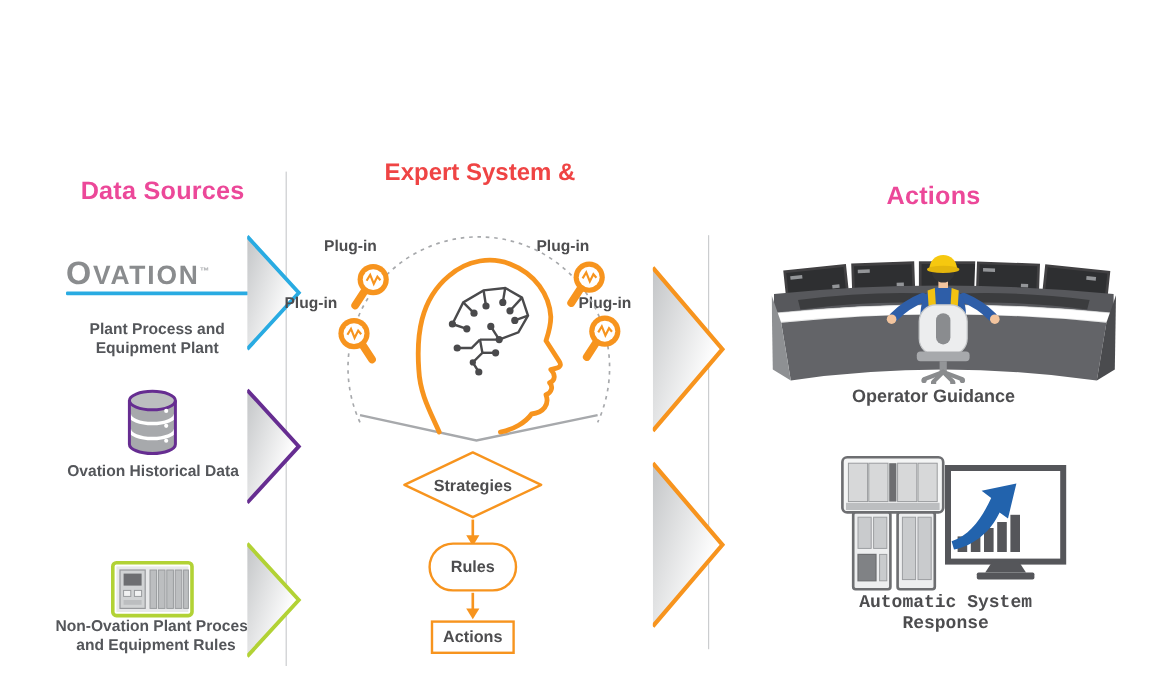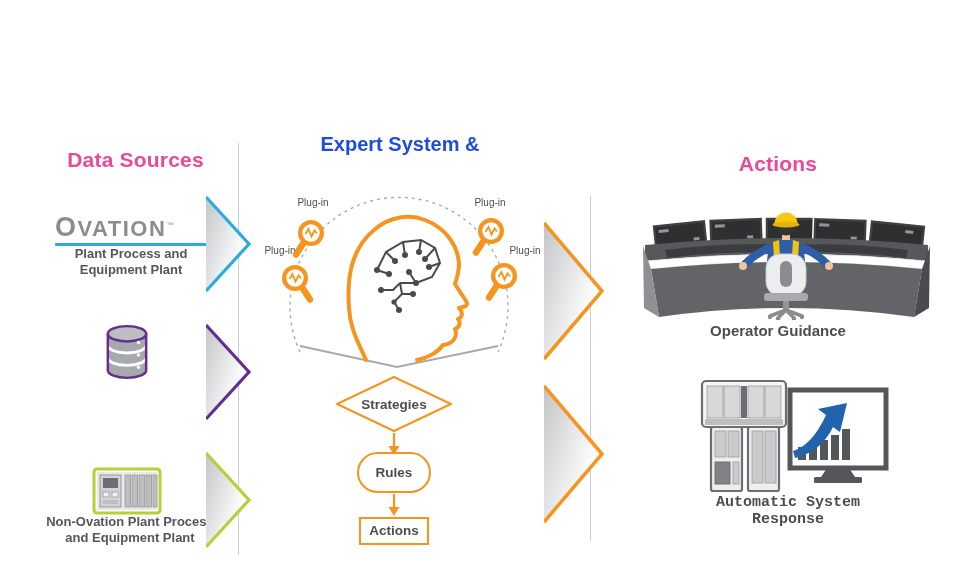--- a/index.html
+++ b/index.html
@@ -2,44 +2,44 @@
 <html><head>
 <meta charset="utf-8">
 <style>
   html,body{margin:0;padding:0;background:#fff;}
   #canvas{
     position:relative;width:960px;height:576px;background:#ffffff;overflow:hidden;
     font-family:"Liberation Sans",sans-serif;
   }
   .abs{position:absolute;}
   .hdr{color:#ec4899;font-weight:bold;font-size:21px;text-align:center;letter-spacing:.2px;}
-  .midtitle{color:#1d4ed8;font-weight:bold;font-size:20px;line-height:23px;text-align:center;}
+  .midtitle{color:#ef4444;font-weight:bold;font-size:20px;line-height:23px;text-align:center;}
   .srclabel{color:#54565A;font-weight:bold;font-size:13px;line-height:15.5px;text-align:center;}
-  .pluglabel{color:#4D4D4F;font-weight:normal;font-size:10px;text-align:center;}
+  .pluglabel{color:#4D4D4F;font-weight:bold;font-size:13px;text-align:left;}
   .actlabel{color:#4D4D4F;font-weight:bold;font-size:15px;text-align:center;}
   .vline{width:1px;background:#CBCDCF;}
   .logo{color:#8A8C8E;font-weight:bold;font-size:22px;letter-spacing:1.5px;line-height:26px;text-align:left;white-space:nowrap;}
   .logo .bigO{font-size:27px;}
   .logo .tm{font-size:8px;vertical-align:super;letter-spacing:0;color:#A7A9AC;}
   .logo-underline{height:3px;background:#29ABE2;margin-top:1px;border-radius:1px;}
   svg{display:block;}
 </style>
 </head>
 <body>
 
 <div id="canvas">
 
   <div class="abs hdr" style="left:38px;top:148px;width:195px;">Data Sources</div>
 
   <div class="abs vline" style="left:238px;top:143px;height:412px;"></div>
 
   <div class="abs" style="left:55px;top:213px;width:152px;">
     <div class="logo"><span class="bigO">O</span><span>VATION</span><span class="tm">™</span></div>
     <div class="logo-underline"></div>
-    <div class="srclabel" style="margin-top:0;">
+    <div class="srclabel" style="margin-top:20px;">
       <div>Plant Process and</div>
       <div>Equipment Plant</div>
     </div>
   </div>
 
   <svg class="abs" style="left:206px;top:195px;" width="46" height="98" viewBox="0 0 46 98">
     <defs>
         <linearGradient id="gch1" x1="0%" y1="0%" x2="85%" y2="60%">
       <stop offset="0%" stop-color="#C3C5C7"></stop>
           <stop offset="100%" stop-color="#FFFFFF"></stop>
@@ -54,20 +54,21 @@
     <path d="M 4,24 A 20,8 0 0 0 44,24" fill="none" stroke="#FFFFFF" stroke-width="3"></path>
     <path d="M 4,37 A 20,8 0 0 0 44,37" fill="none" stroke="#FFFFFF" stroke-width="3"></path>
     <ellipse cx="24" cy="12" rx="20" ry="8" fill="#BCBEC0"></ellipse>
     <path d="M 4,12 L 4,50 A 20,8 0 0 0 44,50 L 44,12" fill="none" stroke="#662D91" stroke-width="2.6"></path>
     <ellipse cx="24" cy="12" rx="20" ry="8" fill="none" stroke="#662D91" stroke-width="2.6"></ellipse>
     <circle cx="36" cy="21" r="1.8" fill="#FFFFFF"></circle>
     <circle cx="36" cy="34" r="1.8" fill="#FFFFFF"></circle>
     <circle cx="36" cy="47" r="1.8" fill="#FFFFFF"></circle>
   </svg>
 
+  <div class="abs srclabel" style="left:30px;top:385px;width:195px;">Ovation Historical Data</div>
 
   <svg class="abs" style="left:206px;top:323px;" width="46" height="98" viewBox="0 0 46 98">
     <defs>
         <linearGradient id="gch2" x1="0%" y1="0%" x2="85%" y2="60%">
       <stop offset="0%" stop-color="#C3C5C7"></stop>
           <stop offset="100%" stop-color="#FFFFFF"></stop>
     </linearGradient>
       </defs>
     <polygon points="0,2 43,49 0,96" fill="url(#gch2)"></polygon>
     <polyline points="0,2 43,49 0,96" fill="none" stroke="#662D91" stroke-width="3.2"></polyline>
@@ -83,21 +84,21 @@
     <rect x="11" y="33" width="15" height="4" fill="#BCBEC0"></rect>
     <rect x="33" y="8" width="5.5" height="32" fill="#BCBEC0" stroke="#97999C" stroke-width="0.8"></rect>
     <rect x="40" y="8" width="5.5" height="32" fill="#BCBEC0" stroke="#97999C" stroke-width="0.8"></rect>
     <rect x="47" y="8" width="5.5" height="32" fill="#BCBEC0" stroke="#97999C" stroke-width="0.8"></rect>
     <rect x="54" y="8" width="5.5" height="32" fill="#BCBEC0" stroke="#97999C" stroke-width="0.8"></rect>
     <rect x="61" y="8" width="4" height="32" fill="#BCBEC0" stroke="#97999C" stroke-width="0.8"></rect>
   </svg>
 
   <div class="abs srclabel" style="left:25px;top:514px;width:210px;">
     <div>Non-Ovation Plant Process</div>
-    <div>and Equipment Plant</div>
+    <div>and Equipment Rules</div>
   </div>
 
   <svg class="abs" style="left:206px;top:451px;" width="46" height="98" viewBox="0 0 46 98">
     <defs>
         <linearGradient id="gch3" x1="0%" y1="0%" x2="85%" y2="60%">
       <stop offset="0%" stop-color="#C3C5C7"></stop>
           <stop offset="100%" stop-color="#FFFFFF"></stop>
     </linearGradient>
       </defs>
     <polygon points="0,2 43,49 0,96" fill="url(#gch3)"></polygon>

